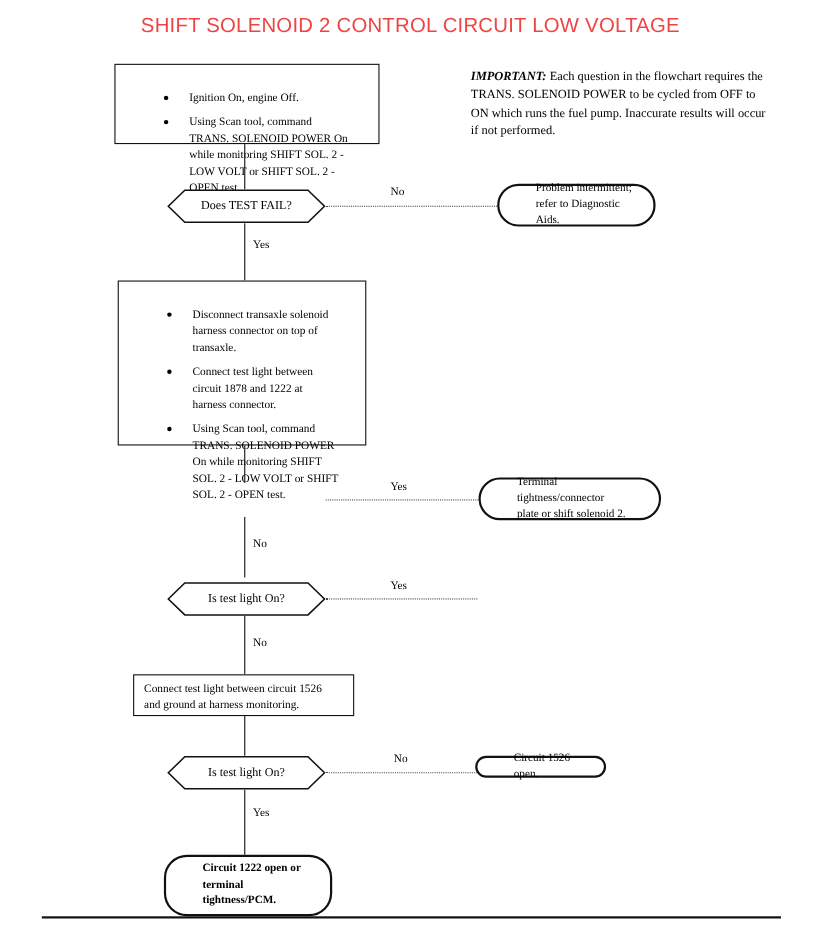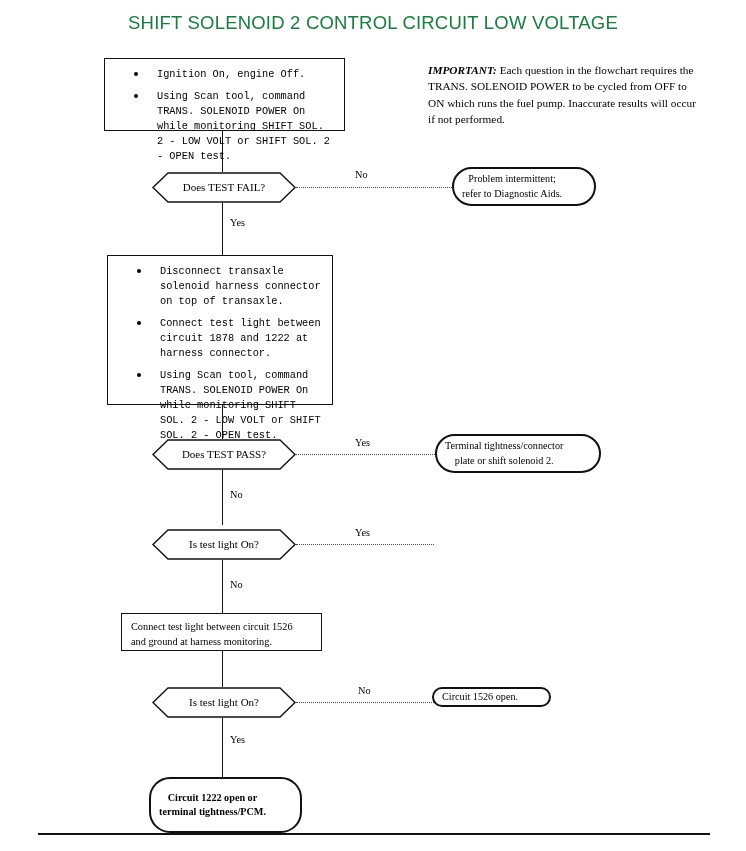--- a/index.html
+++ b/index.html
@@ -24,21 +24,21 @@
   .title {
     position: absolute;
     left: 0;
     top: 12px;
     width: 746px;
     text-align: center;
     font-family: "Liberation Sans", "DejaVu Sans", sans-serif;
     font-size: 18.5px;
     font-weight: 500;
     letter-spacing: 0.2px;
-    color: #15803d;
+    color: #ef4444;
     white-space: nowrap;
   }
 
   
   .node {
     position: absolute;
     box-sizing: border-box;
   }
 
   
@@ -49,23 +49,22 @@
   }
   .proc .inner {
     padding: 7px 8px 7px 9px;
     font-size: 10.3px;
     line-height: 1.42;
   }
 
   
   ul.bullets {
     list-style: none;
-    margin: 1px;
+    margin: 16px;
     padding: 0;
-    font-family: Liberation Mono, monospace;
   }
   ul.bullets > li {
     position: relative;
     padding-left: 42px;
     margin-bottom: 7px;
     font-size: 10.3px;
     line-height: 1.46;
   }
   ul.bullets > li:last-child { margin-bottom: 0; }
   ul.bullets > li .dot {
@@ -105,25 +104,24 @@
   
   .term {
     position: absolute;
     border: 2px solid #111;
     background: #fff;
     box-sizing: border-box;
     display: flex;
     align-items: center;
   }
   .term .ttext {
-    padding-left: 8px;
+    padding-left: 33px;
     padding-right: 12px;
     font-size: 10.2px;
     line-height: 1.42;
-    text-align: center;
   }
 
   
   .vline {
     position: absolute;
     width: 1.3px;
     background: #111;
   }
   .hline-dot {
     position: absolute;
@@ -202,26 +200,20 @@
       <ul class="bullets">
         <li><span class="dot"></span><span>Disconnect transaxle solenoid harness connector on top of transaxle.</span></li>
         <li><span class="dot"></span><span>Connect test light between circuit 1878 and 1222 at harness connector.</span></li>
         <li><span class="dot"></span><span>Using Scan tool, command TRANS. SOLENOID POWER On while monitoring SHIFT SOL. 2 - LOW VOLT or SHIFT SOL. 2 - OPEN test.</span></li>
       </ul>
     </div>
   </div>
 
   <div class="vline" style="left:222px; top:405px; height:34px;"></div>
 
-  <div class="decision" style="left:152px; top:439px; width:144px; height:31px;">
-    <svg width="144" height="31" viewBox="0 0 144 31">
-      <polygon points="16,1 128,1 143,15.5 128,30 16,30 1,15.5" fill="#ffffff" stroke="#111111" stroke-width="1.4"></polygon>
-    </svg>
-    <div class="dlabel">Does TEST PASS?</div>
-  </div>
 
   <div class="hline-dot" style="left:296px; top:454px; width:139px;"></div>
   <div class="branch" style="left:355px; top:438px;">Yes</div>
 
   <div class="term" style="left:435px; top:434px; width:166px; height:39px; border-radius:20px;">
     <div class="ttext">
       <span>Terminal tightness/connector</span><br>
       <span>plate or shift solenoid 2.</span>
     </div>
   </div>

